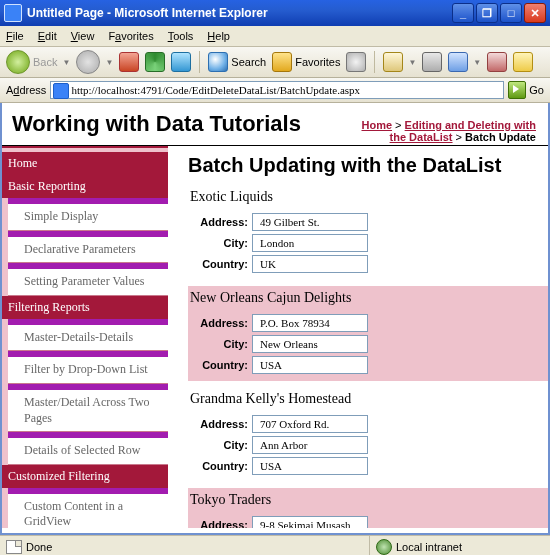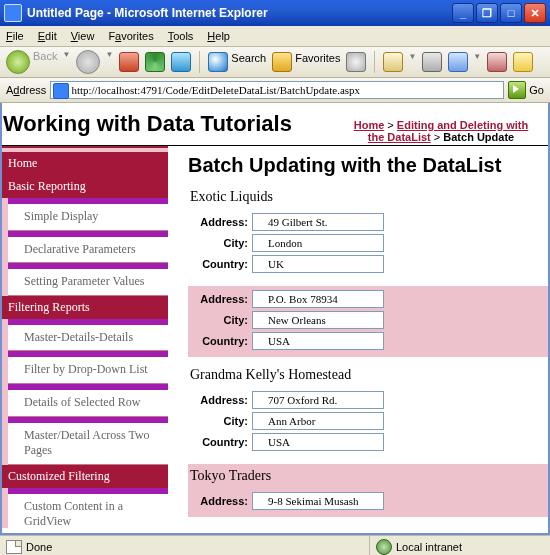--- a/index.html
+++ b/index.html
@@ -6,21 +6,21 @@
 .titlebar{height:26px;background:linear-gradient(#2662e2,#255ccf 40%,#0f3db1);display:flex;align-items:center;color:#fff;padding:0 4px;font-size:12px}
 .titlebar .ico{width:16px;height:16px;background:#3a82f7;border:1px solid #cfe1ff;margin-right:5px;border-radius:2px}
 .titlebar .ttl{flex:1;font-weight:bold}
 .winbtn{width:20px;height:18px;margin-left:2px;border-radius:3px;display:flex;align-items:center;justify-content:center;font-weight:bold;font-size:11px;color:#fff}
 .wb-b{background:linear-gradient(#5f90e8,#1c52c9);border:1px solid #0b2f8a}
 .wb-r{background:linear-gradient(#f08070,#d93a1e);border:1px solid #8a1a05}
 .menubar{height:20px;background:#ece9d8;border-bottom:1px solid #c0bba6;display:flex;align-items:center;padding:0 6px;gap:14px}
 .menubar span{color:#000}
 .menubar u{text-decoration:underline}
 .toolbar{height:30px;background:linear-gradient(#f8f7f2,#e6e2d1);border-bottom:1px solid #b6b19b;display:flex;align-items:center;padding:0 6px;gap:6px}
-.tbtn{display:flex;gap:3px;color:#999}
+.tbtn{display:flex;align-items:center;gap:3px;color:#999}
 .tbtn.ac{color:#000}
 .tcircle{width:22px;height:22px;border-radius:50%;display:inline-block;border:1px solid #6f962f}
 .tc-green{background:radial-gradient(#d2ef9e,#6ea514)}
 .tc-gray{background:radial-gradient(#e2e2e2,#ababab);border-color:#888}
 .sepv{width:1px;height:22px;background:#bfb99f;margin:0 2px}
 .ticon{width:18px;height:18px;border-radius:3px}
 .ic-stop{background:linear-gradient(#f3a493,#c94524);border:1px solid #a33}
 .ic-ref{background:conic-gradient(#2f8a2f,#7ad27a,#2f8a2f);border:1px solid #276d27}
 .ic-home{background:linear-gradient(#afe4ff,#3497d3);border:1px solid #1d6fa0}
 .ic-srch{background:radial-gradient(circle at 35% 35%,#fff,#6fb0e7 60%,#2d6fb1);border:1px solid #2d6fb1}
@@ -34,37 +34,37 @@
 .dd{font-size:8px;color:#777;margin-left:2px}
 .addrbar{height:24px;background:linear-gradient(#f8f7f2,#e6e2d1);border-bottom:1px solid #b6b19b;display:flex;align-items:center;padding:0 6px;gap:4px}
 .addrbar input{flex:1;height:18px;border:1px solid #7f9db9;font-family:Tahoma;font-size:11px;padding:0 3px 0 20px;box-sizing:border-box;background:#fff}
 .addrwrap{position:relative;flex:1;display:flex}
 .addrico{position:absolute;left:3px;top:2px;width:14px;height:14px;background:#3a82f7;border:1px solid #1d5fc9;border-radius:2px}
 .gobtn{display:flex;align-items:center;gap:3px}
 .goarr{width:16px;height:16px;background:linear-gradient(#bfe77e,#5f9912);border:1px solid #3d6f05;border-radius:2px;position:relative}
 .goarr:after{content:"";position:absolute;left:4px;top:3px;width:0;height:0;border-left:6px solid #fff;border-top:4px solid transparent;border-bottom:4px solid transparent}
 .content{position:relative;background:#fff;height:430px;border:2px solid #6f91d0;border-top:none;overflow:hidden}
 .page{height:100%;overflow:hidden}
-.pgtitle{font-family:Verdana,Arial,sans-serif;font-size:22px;font-weight:bold;padding:8px 1px;border-bottom:1px solid #000}
-.header-right{position:absolute;right:12px;top:16px;font-size:11px;text-align:center;max-width:190px}
+.pgtitle{font-family:Verdana,Arial,sans-serif;font-size:22px;font-weight:bold;padding:8px 10px;border-bottom:1px solid #000}
+.header-right{position:absolute;right:12px;top:16px;font-size:11px;text-align:right;max-width:190px}
 .header-right a{color:#a3183a;font-weight:bold;text-decoration:underline}
 .header-right b{font-weight:bold}
 .body-cols{display:flex;height:calc(100% - 48px)}
 .sidebar{width:166px;background:#efc1cc;padding-top:4px;border-top:2px solid #a3183a}
 .nav-head{background:#a3183a;color:#fff;padding:4px 6px;font-family:Verdana;font-size:12px}
 .nav-item{background:#ffffff;border-top:6px solid #a21caf;border-bottom:1px solid #c9788c;color:#676767;padding:5px 6px 5px 16px;margin-left:6px;font-family:Verdana;font-size:12px;line-height:1.3}
 .main{flex:1;padding:6px 0 0 20px;overflow:hidden}
 .main h1{font-family:Verdana,Arial;font-size:20px;font-weight:bold;margin:2px 0 8px}
 .supplier{margin-bottom:6px}
 .sup-name{font-family:Verdana;font-size:14px;padding:4px 2px}
 .sup-body{padding:4px 2px}
 .sup-highlight{background:#eec2cc}
 .frow{display:flex;align-items:center;margin-bottom:3px}
 .flabel{width:58px;text-align:right;font-weight:bold;font-size:11px;margin-right:4px}
-.finput{border:1px solid #7f9db9;height:16px;width:100px;font-family:Tahoma;font-size:11px;padding:0 15px;background:#fff}
+.finput{border:1px solid #7f9db9;height:16px;width:100px;font-family:Tahoma;font-size:11px;padding:0 7px;background:#fff}
 .status{height:22px;background:#ece9d8;border-top:1px solid #c0bba6;display:flex;align-items:center;font-size:11px}
 .status .pane{padding:0 6px;display:flex;align-items:center;gap:4px}
 .status .pane.zone{margin-left:auto;width:168px;border-left:1px solid #c0bba6;height:100%}
 .zicon{width:14px;height:14px;background:radial-gradient(#bfe3b1,#4a8a2f);border:1px solid #2f6a17;border-radius:50%}
 .picon{width:14px;height:12px;background:#fff;border:1px solid #888;position:relative}
 .picon:before{content:"";position:absolute;top:0;right:0;width:5px;height:5px;background:#ece9d8;border-left:1px solid #888;border-bottom:1px solid #888}
 </style>
 </head>
 <body>
 
@@ -162,22 +162,22 @@
     <div class="body-cols">
       <div class="sidebar" id="sidebar">
           <div class="nav-head">Home</div>
           <div class="nav-head">Basic Reporting</div>
           <div class="nav-item">Simple Display</div>
           <div class="nav-item">Declarative Parameters</div>
           <div class="nav-item">Setting Parameter Values</div>
           <div class="nav-head">Filtering Reports</div>
           <div class="nav-item">Master-Details-Details</div>
           <div class="nav-item">Filter by Drop-Down List</div>
+          <div class="nav-item">Master/Detail Across Two Pages</div>
           <div class="nav-item">Details of Selected Row</div>
-          <div class="nav-item">Master/Detail Across Two Pages</div>
           <div class="nav-head">Customized Filtering</div>
           <div class="nav-item">Custom Content in a GridView</div>
           <div class="nav-item">Format Colors</div>
           <div class="nav-item">Custom Content in a DetailsView</div>
         </div>
       <div class="main">
         <h1>Batch Updating with the DataList</h1>
         <div id="suppliers">
             <div class="supplier">
               <div class="sup-name">Exotic Liquids</div>
@@ -190,20 +190,21 @@
                   <span class="flabel">City:</span>
                   <input class="finput" value="London" style="">
                 </div>
                 <div class="frow">
                   <span class="flabel">Country:</span>
                   <input class="finput" value="UK" style="">
                 </div>
               </div>
             </div>
             <div class="supplier">
+              <div class="sup-name sup-highlight">New Orleans Cajun Delights</div>
               <div class="sup-body sup-highlight">
                 <div class="frow">
                   <span class="flabel">Address:</span>
                   <input class="finput" value="P.O. Box 78934" style="">
                 </div>
                 <div class="frow">
                   <span class="flabel">City:</span>
                   <input class="finput" value="New Orleans" style="">
                 </div>
                 <div class="frow">

